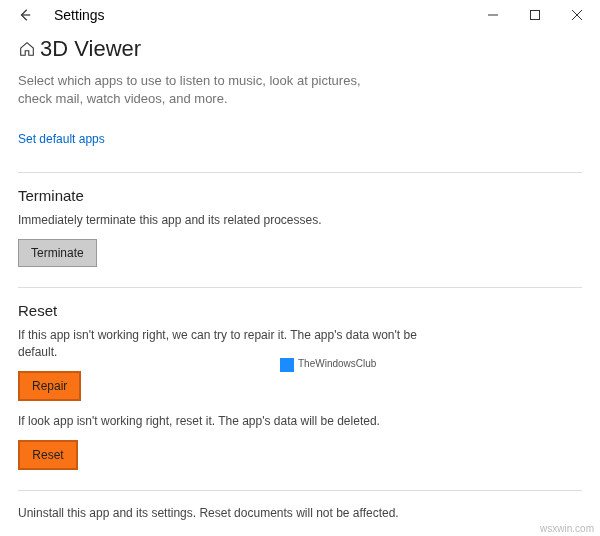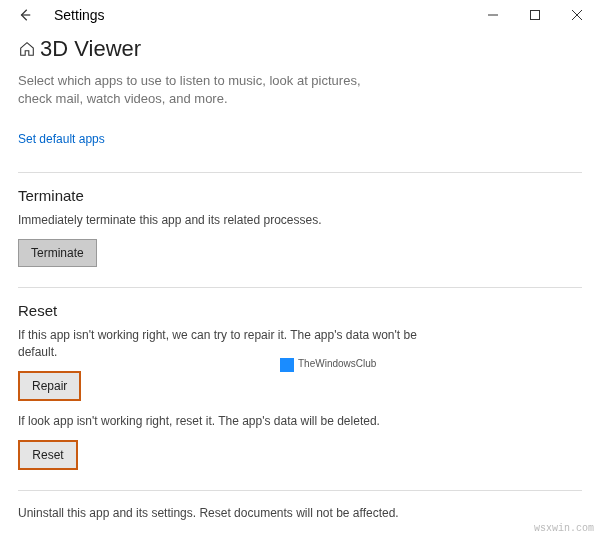--- a/index.html
+++ b/index.html
@@ -105,21 +105,21 @@
       font-size: 12px;
       border: 1px solid #999;
       background: #ccc;
       color: #222;
       cursor: pointer;
       min-width: 60px;
       text-align: center;
       margin-bottom: 12px;
     }
     .btn.highlight {
-      background: #e5e5e5;
+      background: #f97316;
       border: 2px solid #c95a10;
       color: #222;
     }
     .watermark-center {
       position: absolute;
       left: 280px;
       top: 358px;
       display: flex;
       align-items: flex-start;
       gap: 4px;
@@ -133,21 +133,20 @@
       display: flex;
       border: 0;
       font-size: 0;
     }
     .watermark-bottom {
       position: absolute;
       right: 6px;
       bottom: 2px;
       font-size: 10px;
       color: #bbb;
-      font-family: Liberation Mono, monospace;
     }
   </style>
 </head>
 <body>
 
 <div class="titlebar">
   <div class="back-btn">
     <svg width="14" height="14" viewBox="0 0 16 16">
       <path d="M10 2 L4 8 L10 14" stroke="#333" stroke-width="1.4" fill="none"></path>
       <line x1="4" y1="8" x2="14" y2="8" stroke="#333" stroke-width="1.4"></line>

